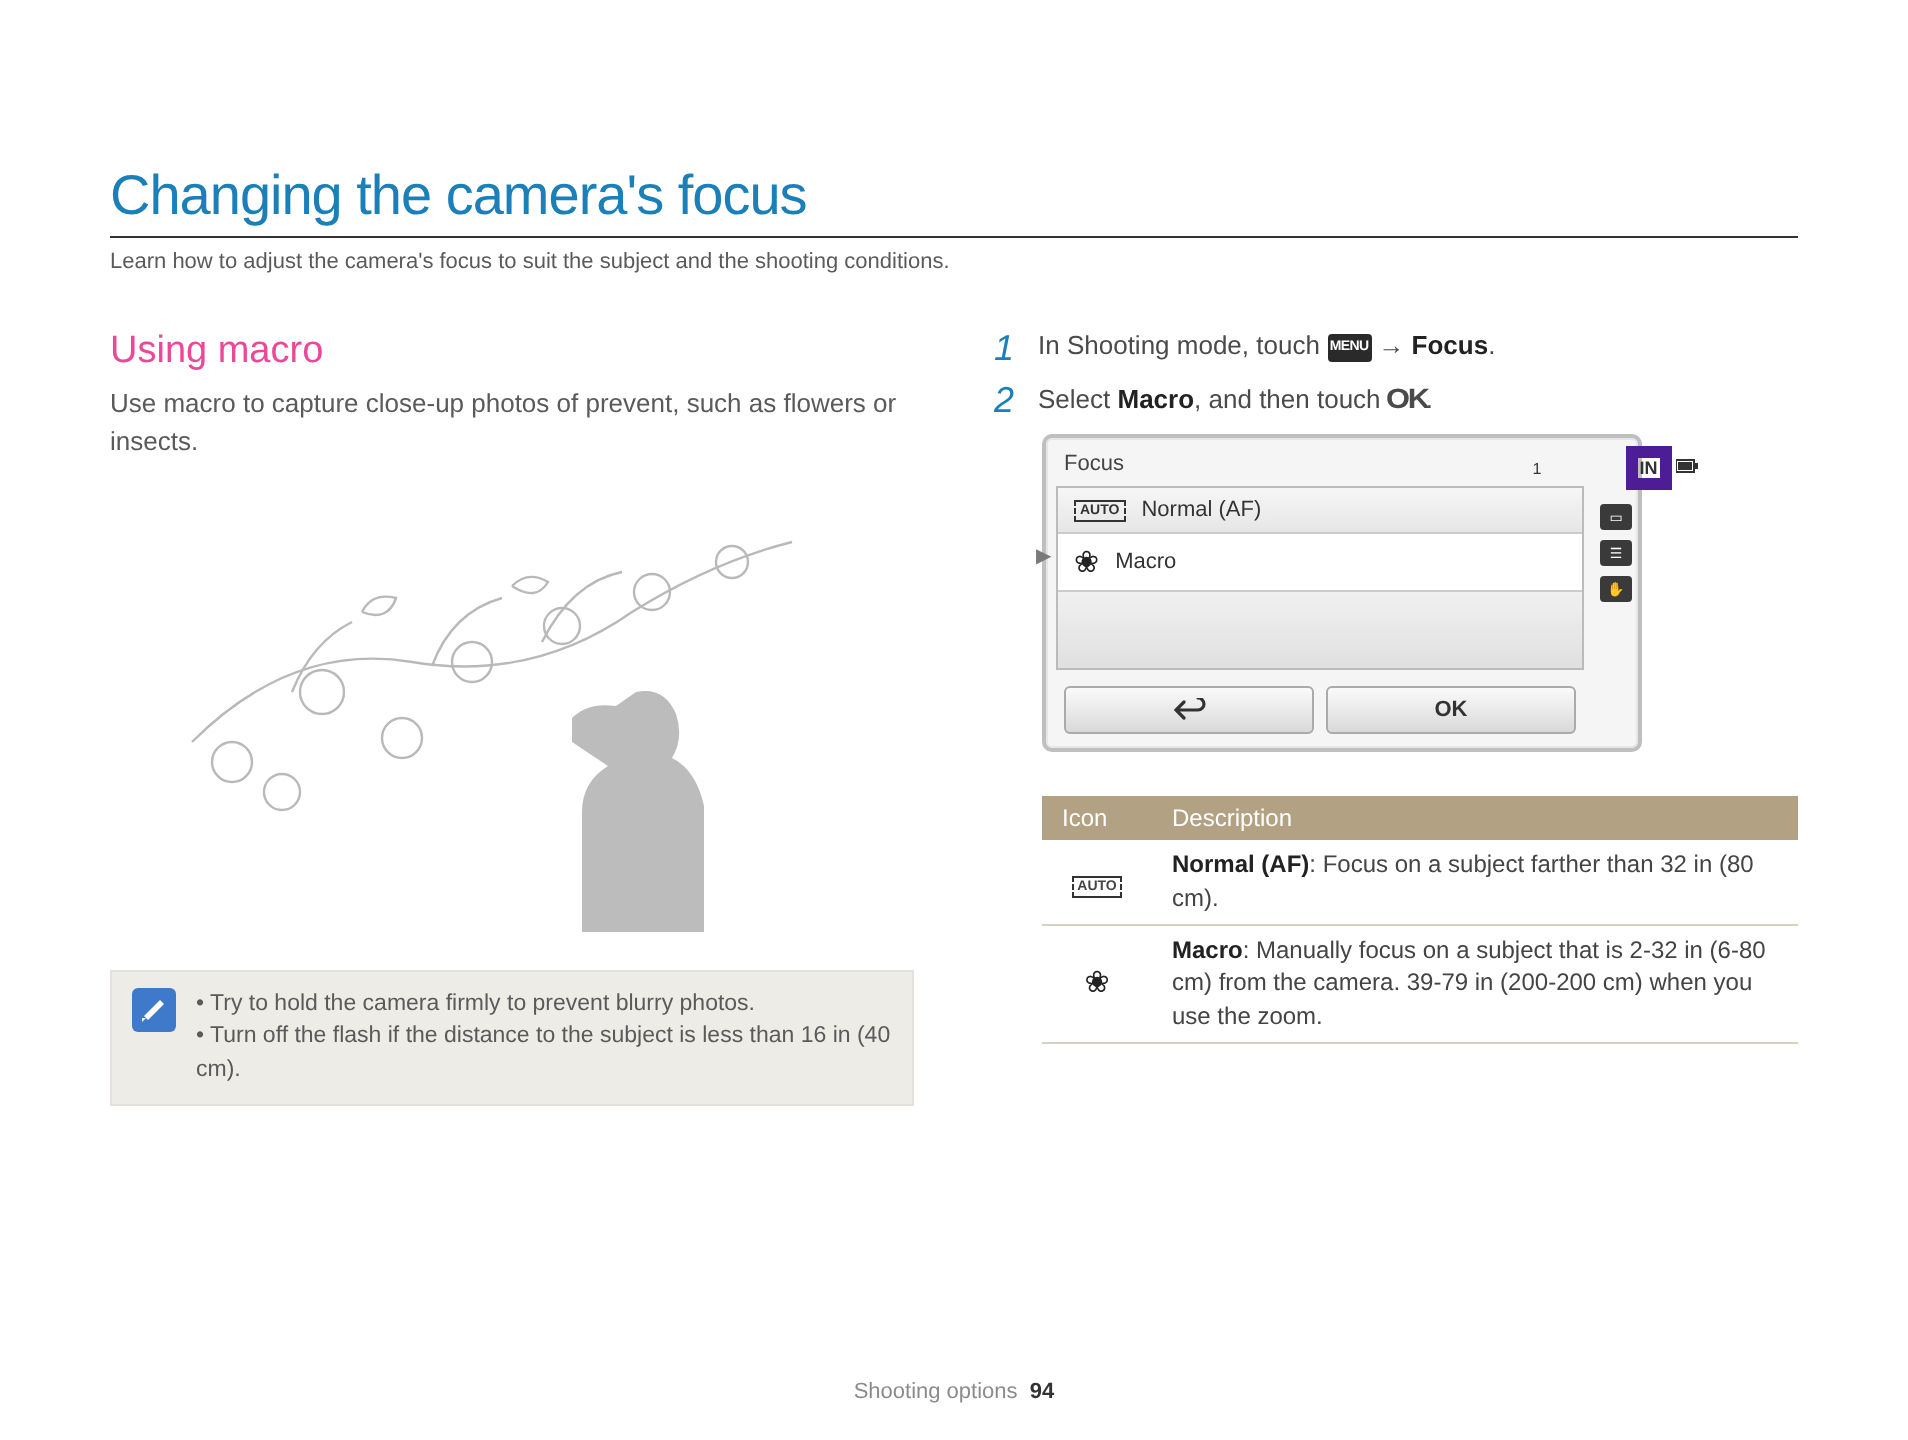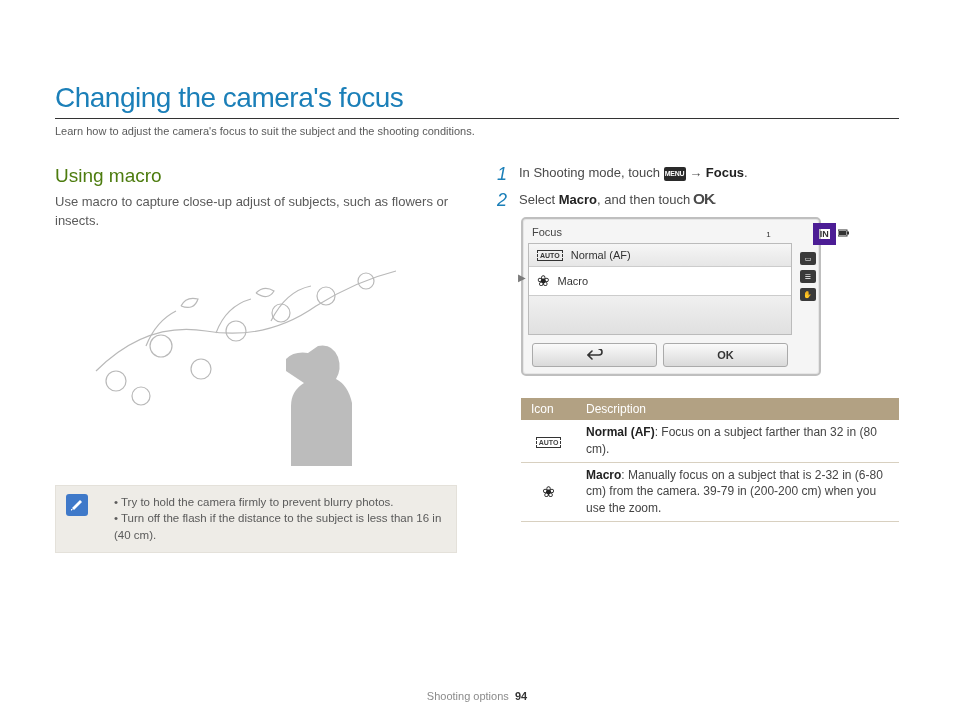--- a/index.html
+++ b/index.html
@@ -28,21 +28,21 @@
     margin-top: 6px;
   }
   .columns {
     display: flex;
     gap: 40px;
     margin-top: 28px;
   }
   .col { flex: 1 1 50%; }
   .section-title {
     font-size: 19px;
-    color: #4d7c0f;
+    color: #ec4899;
     font-weight: normal;
     margin-bottom: 6px;
   }
   .section-intro {
     font-size: 13px;
     color: #5a5a5a;
     line-height: 1.45;
   }
   .illustration {
     margin: 20px auto 14px auto;
@@ -51,21 +51,21 @@
     display: flex;
     align-items: center;
     justify-content: center;
   }
   .illustration svg { width: 100%; height: 100%; }
   .note-box {
     background: #eeece7;
     border: 1px solid #e4e1da;
     padding: 8px 10px;
     display: flex;
-    gap: 26px;
+    gap: 10px;
     margin-top: 4px;
   }
   .note-icon {
     width: 22px; height: 22px; flex: 0 0 22px;
     background: #3f79c9;
     border-radius: 3px;
     color: #fff;
     display: flex; align-items: center; justify-content: center;
   }
   .note-list { list-style: none; font-size: 11.5px; color: #5a5a5a; line-height: 1.45; }
@@ -226,21 +226,21 @@
 </head>
 <body>
 
 <h1 class="page-title">Changing the camera's focus</h1>
 <p class="page-intro">Learn how to adjust the camera's focus to suit the subject and the shooting conditions.</p>
 
 <div class="columns">
 
   <div class="col">
     <h2 class="section-title">Using macro</h2>
-    <p class="section-intro">Use macro to capture close-up adjust of subjects, such as flowers or insects.</p>
+    <p class="section-intro">Use macro to capture close-up photos of prevent, such as flowers or insects.</p>
 
     <div class="illustration">
       <svg viewBox="0 0 340 220">
 
         <g stroke="#b9b9b9" stroke-width="1.2" fill="none">
           <path d="M10 120 Q60 70 120 80 Q180 90 230 55 Q270 30 310 20"></path>
           <path d="M60 95 Q70 70 90 60"></path>
           <path d="M130 82 Q140 55 165 48"></path>
           <path d="M185 70 Q200 40 225 35"></path>
           <circle cx="30" cy="130" r="10"></circle>

